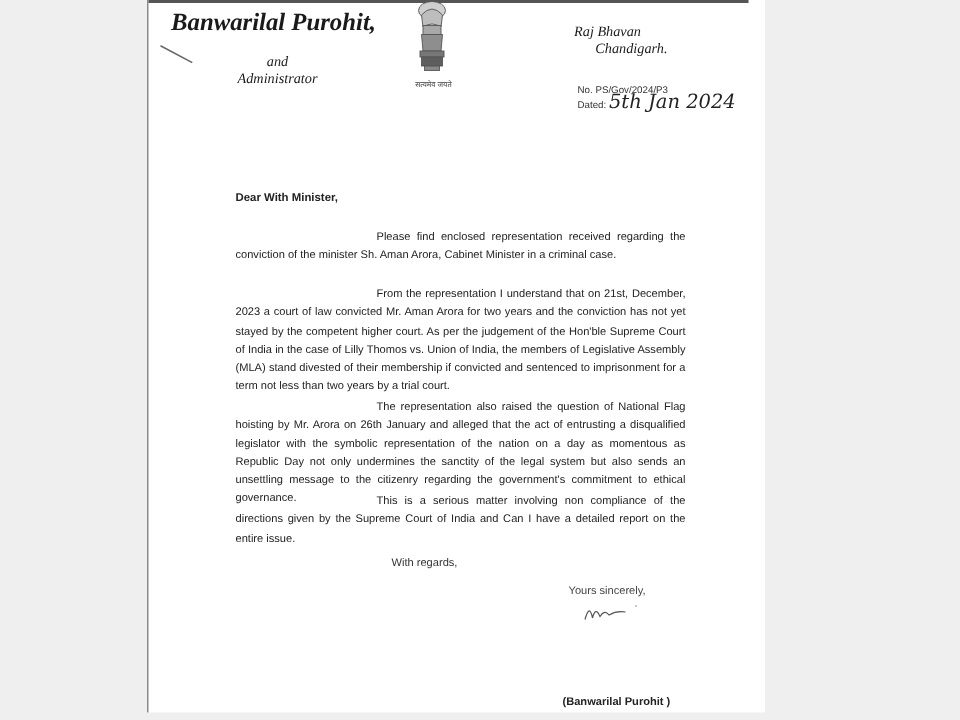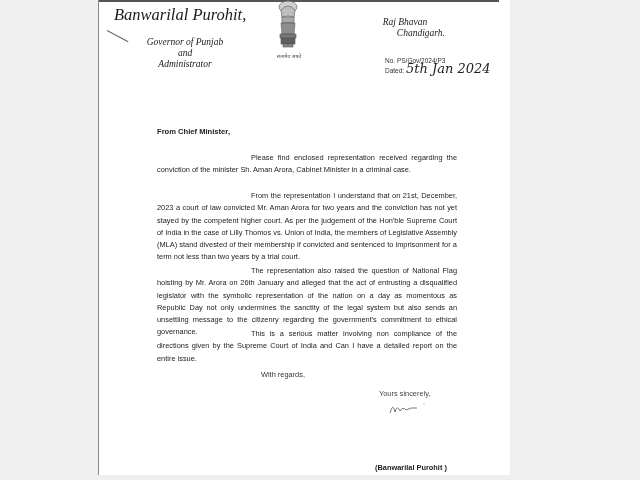--- a/index.html
+++ b/index.html
@@ -15,21 +15,21 @@
     border-left:1px solid #8a8a8a;
     box-sizing:border-box;
   }
   .page-topline {
     position:absolute; left:0; top:0; width:400px; height:2px;
     background:#555;
   }
   .serif { font-family:"Liberation Serif", serif; font-style:italic; color:#1a1a1a; }
   .lh-name {
     position:absolute; left:15px; top:5px;
-    font-size:16.5px; font-weight:normal;
+    font-size:16.5px; font-weight:bold;
   }
   .lh-stroke {
     position:absolute; left:8px; top:30px; width:24px; height:1px;
     background:#666; transform:rotate(28deg); transform-origin:left center;
   }
   .lh-title {
     position:absolute; top:37px; left:6px; width:150px;
     font-size:9.5px; line-height:11px; text-align:center;
   }
   .emblem {
@@ -65,21 +65,20 @@
 </style>
 </head>
 <body>
 
 <div class="page">
   <div class="page-topline"></div>
 
   <div class="lh-name serif">Banwarilal Purohit,</div>
   <div class="lh-stroke"></div>
   <div class="lh-title serif">
-    <div style="padding-left:10px;">Governor of Punjab</div>
     <div style="padding-left:10px;">and</div>
     <div style="padding-left:10px;">Administrator</div>
   </div>
 
   <svg class="emblem" viewBox="0 0 32 58">
     <g fill="#9a9a9a" stroke="#555" stroke-width="0.6">
       <ellipse cx="16" cy="7" rx="9" ry="6" fill="#cfcfcf"></ellipse>
       <path d="M9 10 Q16 2 23 10 L22 18 Q16 14 10 18 Z" fill="#bdbdbd"></path>
       <rect x="10" y="17" width="12" height="6" fill="#a8a8a8"></rect>
       <path d="M9 23 L23 23 L22 34 L10 34 Z" fill="#8e8e8e"></path>
@@ -96,21 +95,21 @@
   </div>
 
   <div class="refno">
     <div>No. PS/Gov/2024/P3</div>
     <div>
       <span>Dated:</span>
       <span class="hand">5th Jan 2024</span>
     </div>
   </div>
 
-  <div class="salute p-strong">From Chief Minister,</div>
+  <div class="salute p-strong">Dear With Minister,</div>
 
   <div class="body-text indent" style="top:152px;">Please find enclosed representation received regarding the conviction of the minister Sh. Aman Arora, Cabinet Minister in a criminal case.</div>
   <div class="body-text indent" style="top:190px;">From the representation I understand that on 21st, December, 2023 a court of law convicted Mr. Aman Arora for two years and the conviction has not yet stayed by the competent higher court. As per the judgement of the Hon'ble Supreme Court of India in the case of Lilly Thomos vs. Union of India, the members of Legislative Assembly (MLA) stand divested of their membership if convicted and sentenced to imprisonment for a term not less than two years by a trial court.</div>
   <div class="body-text indent" style="top:265px;">The representation also raised the question of National Flag hoisting by Mr. Arora on 26th January and alleged that the act of entrusting a disqualified legislator with the symbolic representation of the nation on a day as momentous as Republic Day not only undermines the sanctity of the legal system but also sends an unsettling message to the citizenry regarding the government's commitment to ethical governance.</div>
   <div class="body-text indent" style="top:328px;">This is a serious matter involving non compliance of the directions given by the Supreme Court of India and Can I have a detailed report on the entire issue.</div>
 
   <div class="regards">With regards,</div>
   <div class="yours">Yours sincerely,</div>
   <svg class="signature" viewBox="0 0 40 16">
     <path d="M3 13 Q6 2 8 12 Q10 4 13 11 Q16 6 19 10 Q24 7 30 8" fill="none" stroke="#555" stroke-width="0.8"></path>

